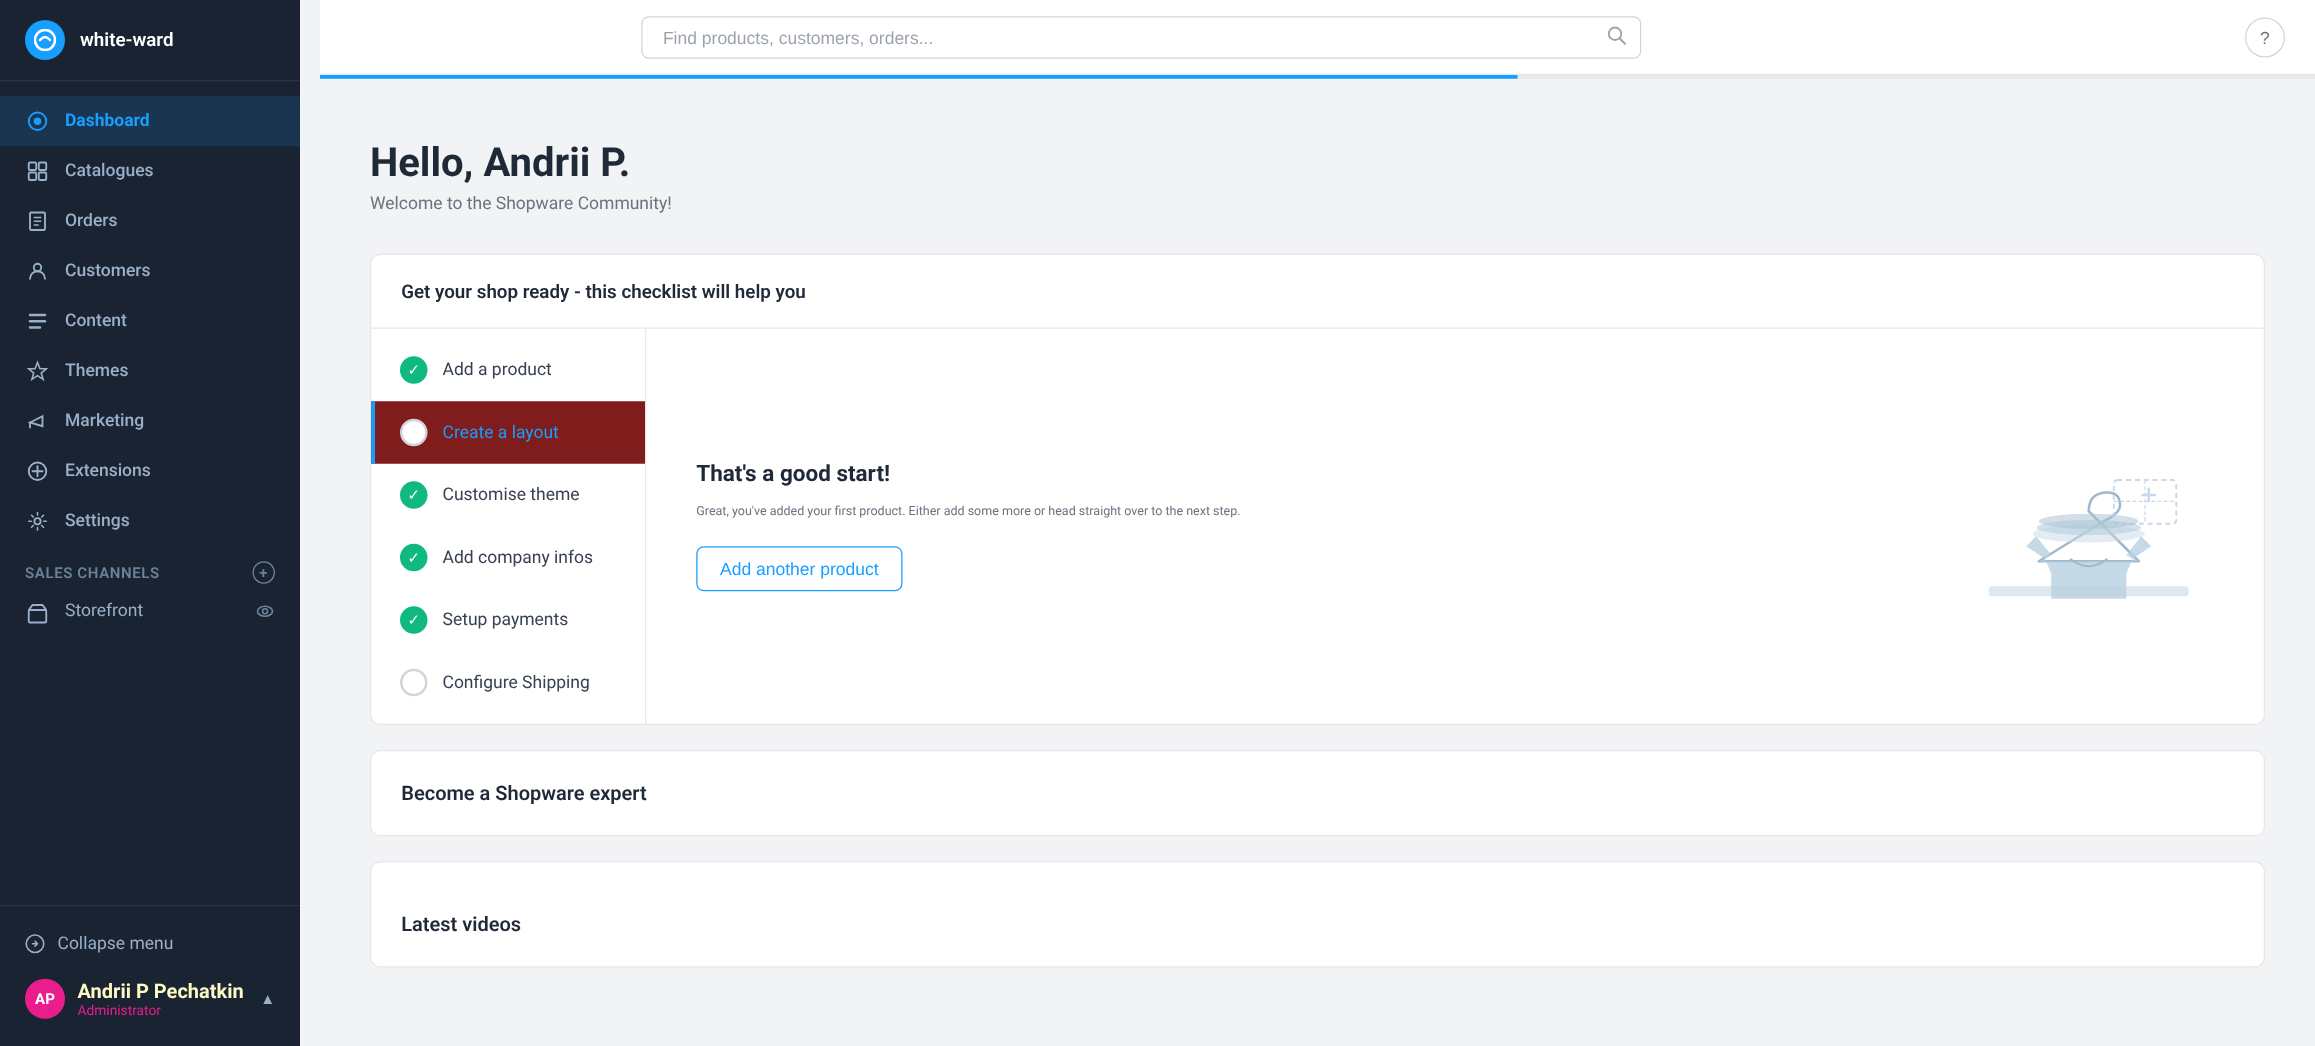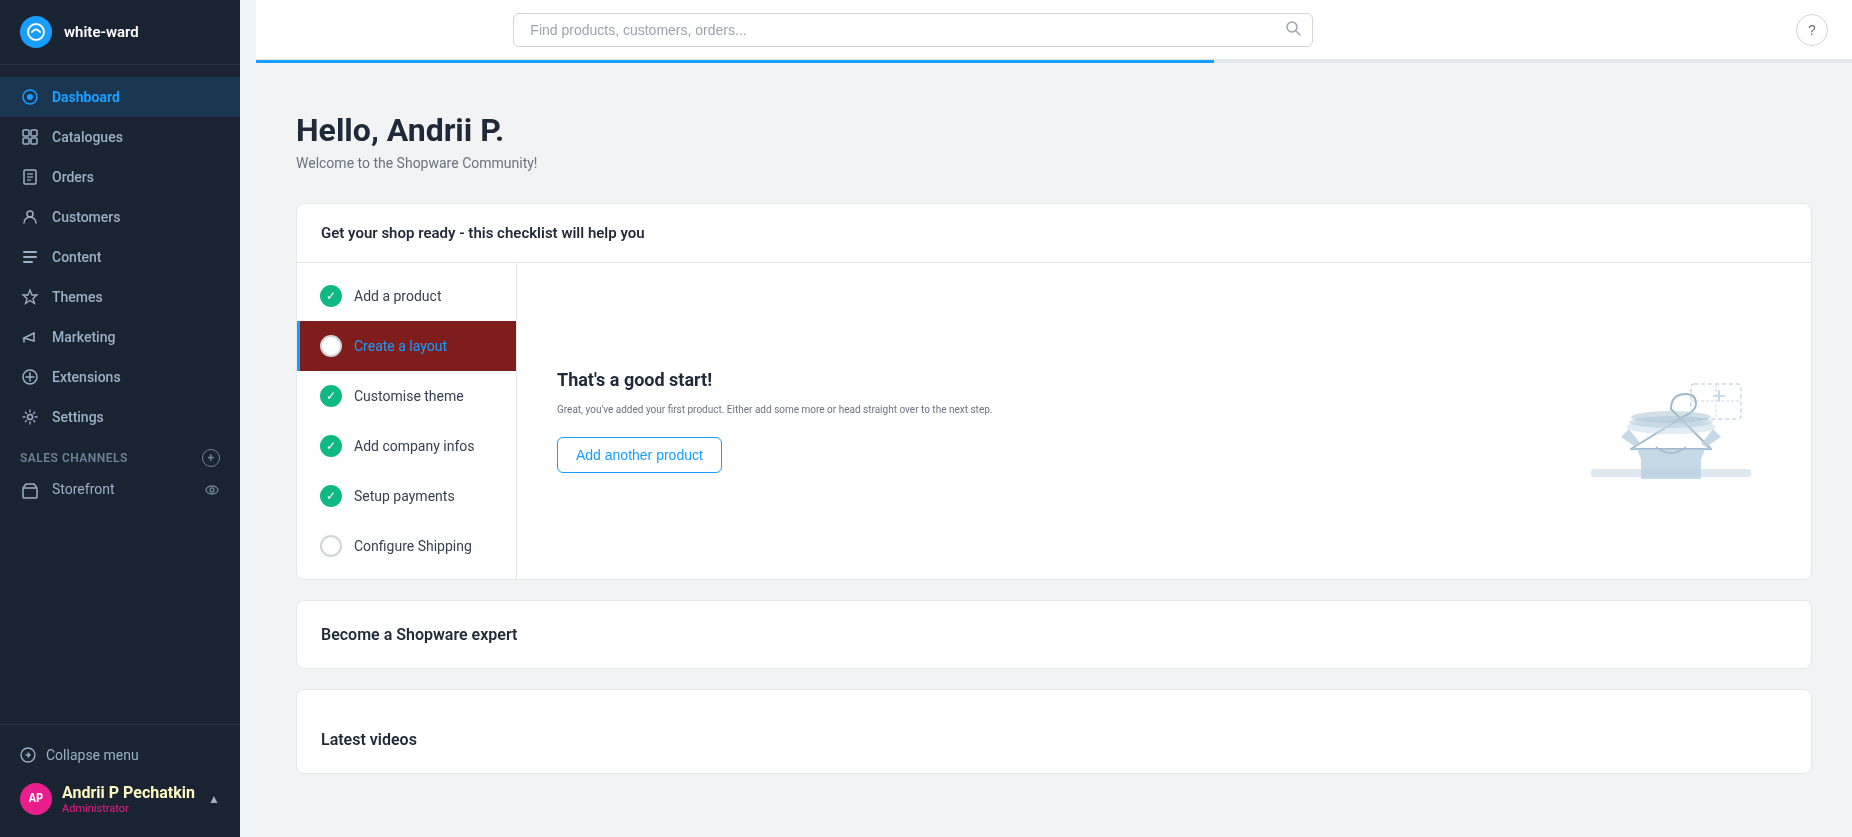--- a/index.html
+++ b/index.html
@@ -128,21 +128,20 @@
       width: 32px;
       height: 32px;
       background: #e91e8c;
       border-radius: 50%;
       display: flex;
       align-items: center;
       justify-content: center;
       font-size: 12px;
       font-weight: 700;
       color: #fff;
-      font-family: Liberation Mono, monospace;
     }
     .user-info .user-name { font-size: 16px; color: #fef9c3; font-weight: 700; }
     .user-info .user-role { font-size: 11px; color: #e91e8c; }
     .chevron-up { color: #9ab0c8; font-size: 12px; }
 
     
     .main-area {
       flex: 1;
       display: flex;
       flex-direction: column;

